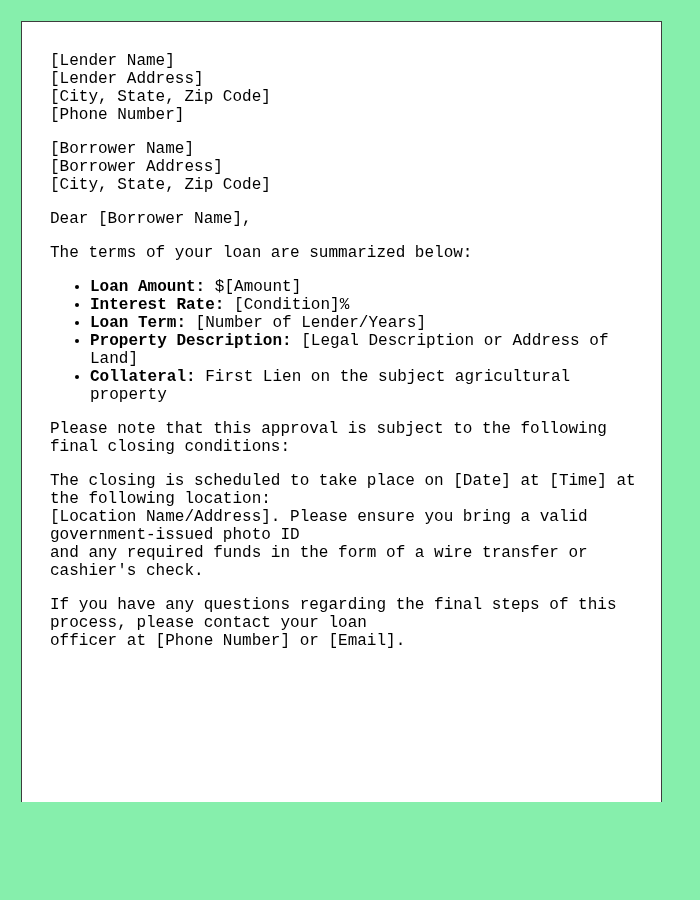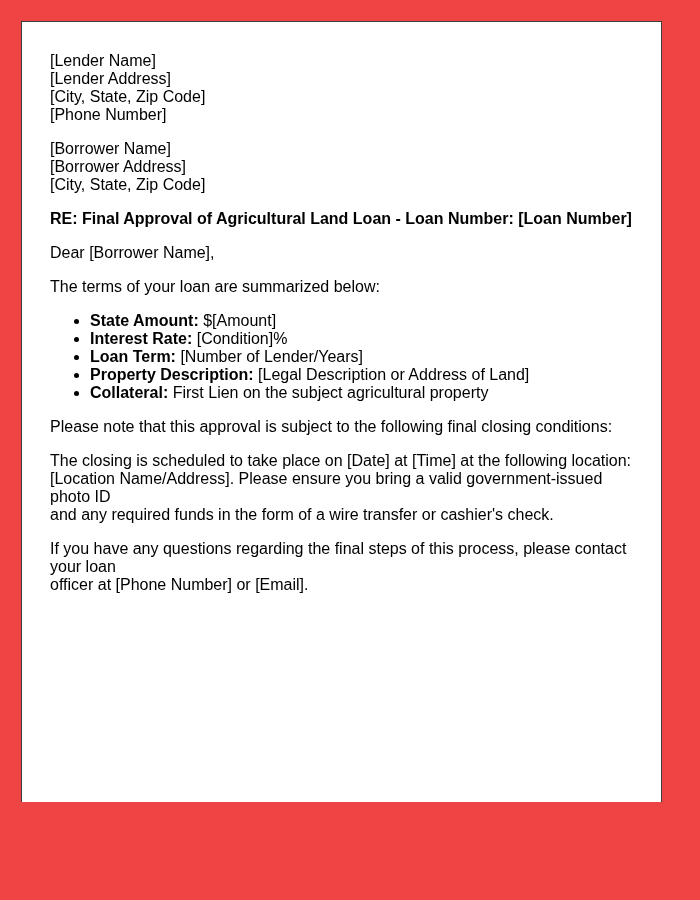--- a/index.html
+++ b/index.html
@@ -4,23 +4,23 @@
 <style>
   html, body {
     margin: 0;
     padding: 0;
     background: #ffffff;
   }
   .canvas {
     position: relative;
     width: 700px;
     height: 900px;
-    background: #ef4444;
+    background: #86efac;
     overflow: hidden;
-    font-family: Liberation Sans, sans-serif;
+    font-family: Liberation Mono, monospace;
     font-size: 16px;
     line-height: 18px;
     color: #000000;
   }
   .page {
     position: absolute;
     left: 21px;
     top: 21px;
     width: 639px;
     height: 780px;
@@ -58,29 +58,28 @@
       <p class="prelines">[Lender Name]
 [Lender Address]
 [City, State, Zip Code]
 [Phone Number]</p>
 
 
       <p class="prelines">[Borrower Name]
 [Borrower Address]
 [City, State, Zip Code]</p>
 
-      <p><b>RE: Final Approval of Agricultural Land Loan - Loan Number: [Loan Number]</b></p>
 
       <p>Dear [Borrower Name],</p>
 
 
       <p>The terms of your loan are summarized below:</p>
 
       <ul class="terms-list">
-        <li><b>State Amount:</b><span> $[Amount]</span></li>
+        <li><b>Loan Amount:</b><span> $[Amount]</span></li>
         <li><b>Interest Rate:</b><span> [Condition]%</span></li>
         <li><b>Loan Term:</b><span> [Number of Lender/Years]</span></li>
         <li><b>Property Description:</b><span> [Legal Description or Address of Land]</span></li>
         <li><b>Collateral:</b><span> First Lien on the subject agricultural property</span></li>
       </ul>
 
       <p>Please note that this approval is subject to the following final closing conditions:</p>
 
 
       <p class="prelines">The closing is scheduled to take place on [Date] at [Time] at the following location:

